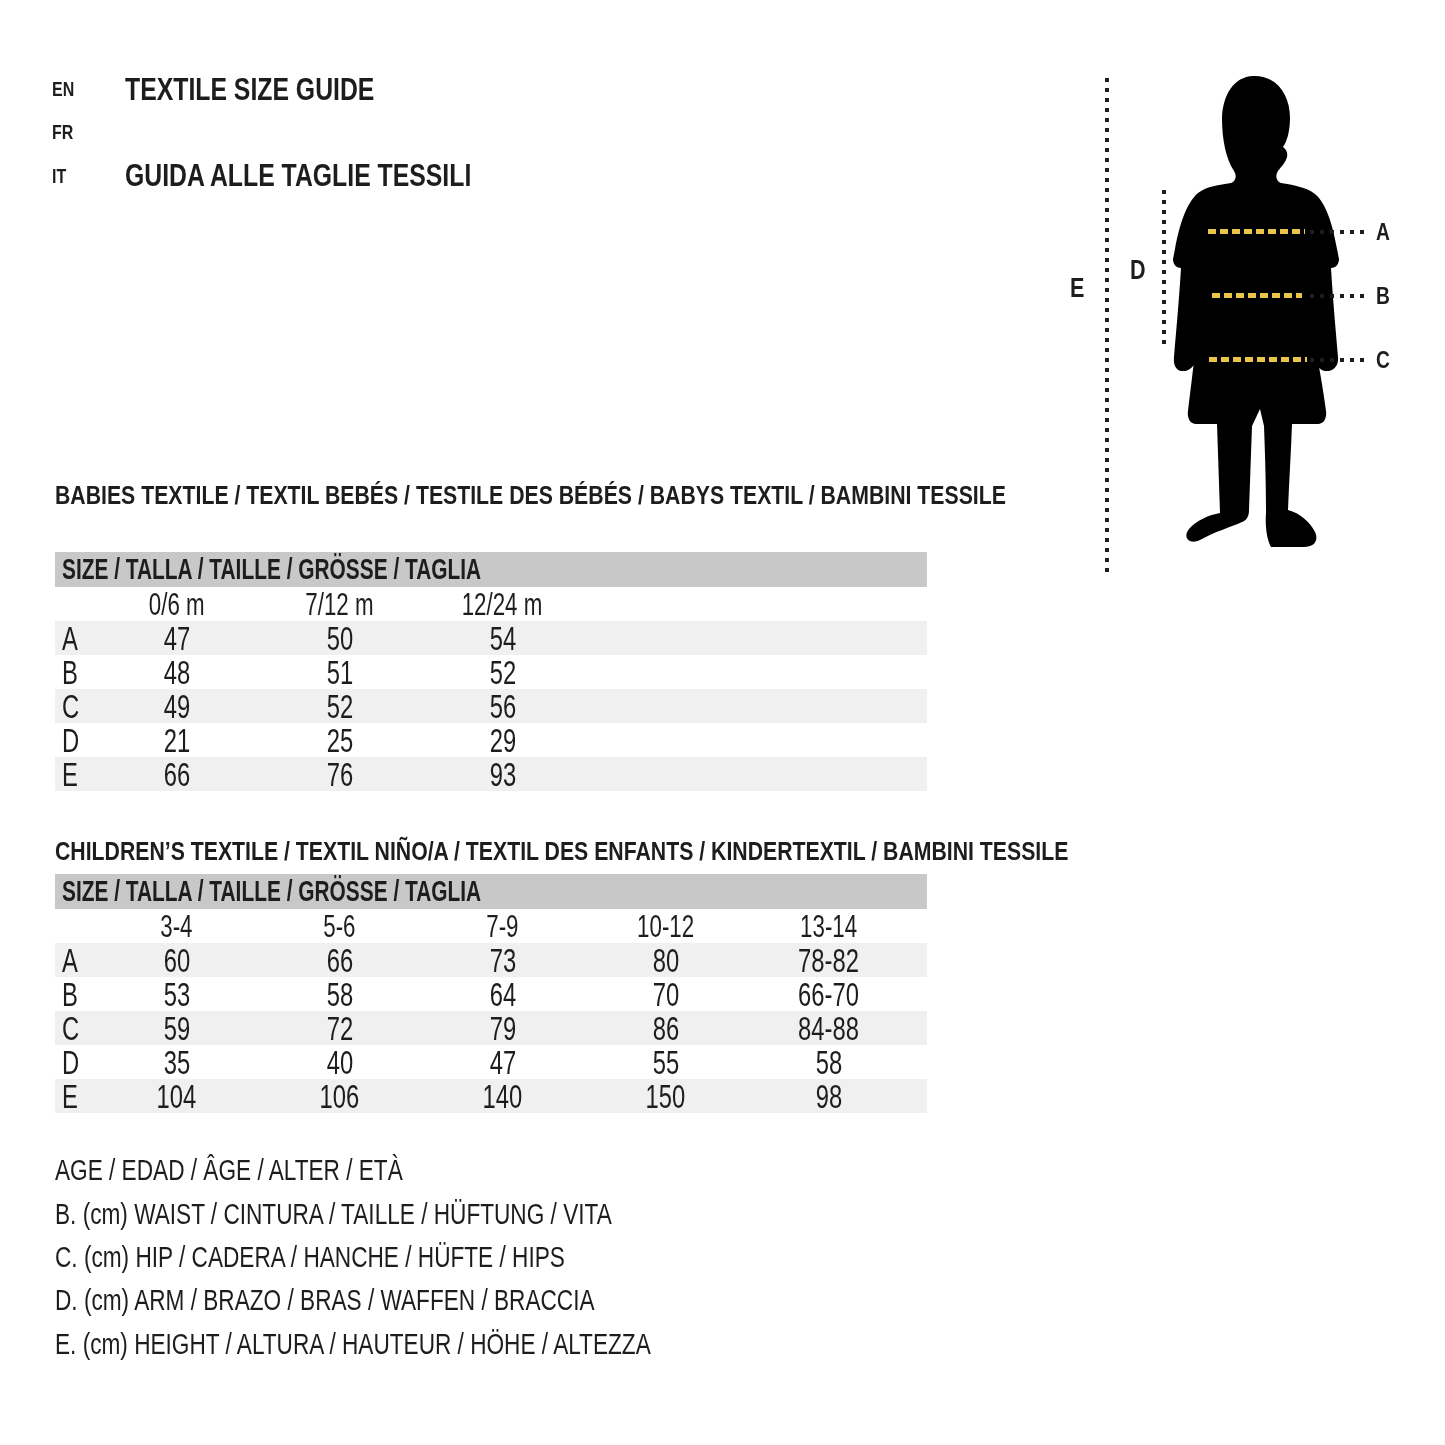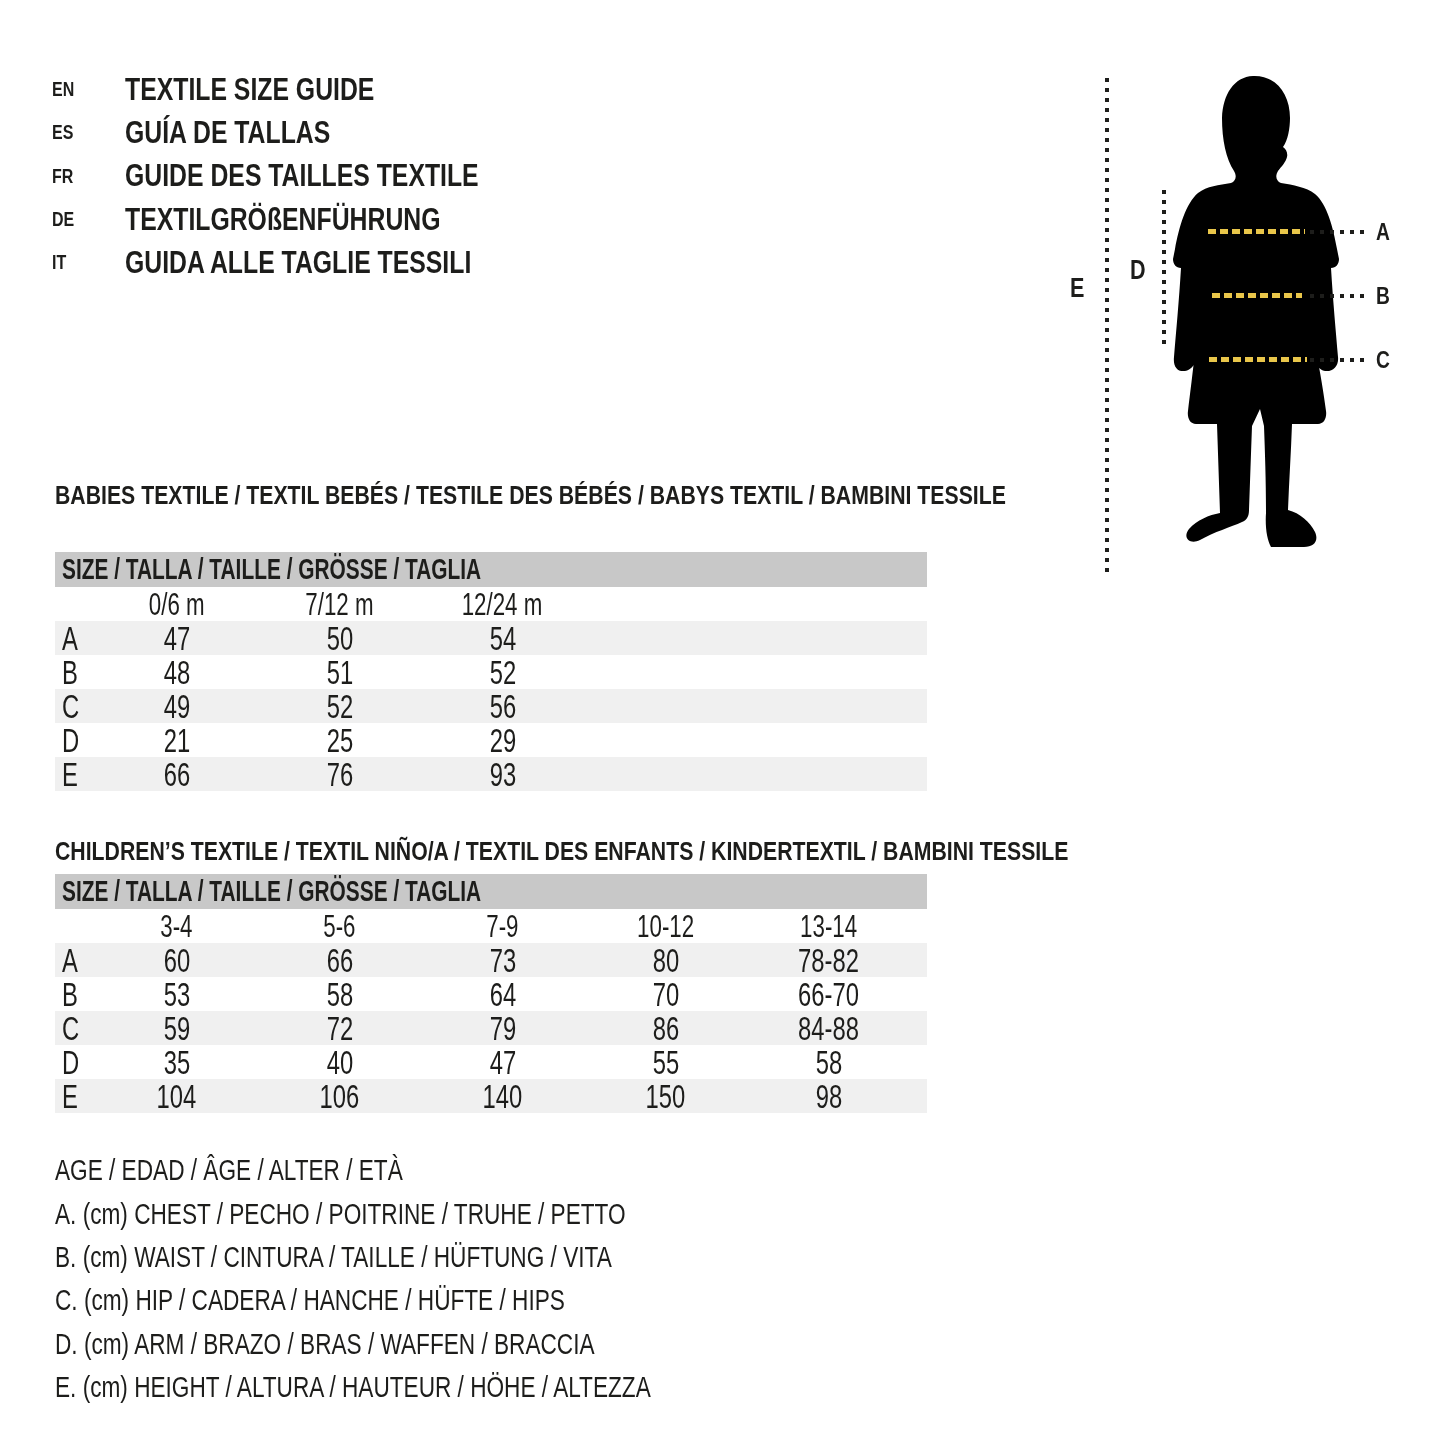--- a/index.html
+++ b/index.html
@@ -68,30 +68,21 @@
 <body>
 
 <div id="page">
 
   <div class="lang-block">
     <div class="lang-row">
       <span class="lang-code"><span class="cx cx-l s80">EN</span></span>
       <span class="lang-title"><span class="cx cx-l s80">TEXTILE SIZE GUIDE</span></span>
     </div>
     <div class="lang-row">
-      <span class="lang-code"><span class="cx cx-l s80">ES</span></span>
-      <span class="lang-title"><span class="cx cx-l s80">GUÍA DE TALLAS</span></span>
-    </div>
-    <div class="lang-row">
       <span class="lang-code"><span class="cx cx-l s80">FR</span></span>
-      <span class="lang-title"><span class="cx cx-l s80">GUIDE DES TAILLES TEXTILE</span></span>
-    </div>
-    <div class="lang-row">
-      <span class="lang-code"><span class="cx cx-l s80">DE</span></span>
-      <span class="lang-title"><span class="cx cx-l s80">TEXTILGRÖßENFÜHRUNG</span></span>
     </div>
     <div class="lang-row">
       <span class="lang-code"><span class="cx cx-l s80">IT</span></span>
       <span class="lang-title"><span class="cx cx-l s80">GUIDA ALLE TAGLIE TESSILI</span></span>
     </div>
   </div>
 
   <svg class="fig-svg" viewBox="0 0 260 500" aria-hidden="true">
     <path fill="#000000" d="
       M123,6
@@ -373,23 +364,20 @@
           <span class="cx cx-c s70 val">98</span>
         </div>
     </div>
   </div>
 
   <div class="legend">
     <div class="legend-line">
         <span class="cx cx-l s78">AGE / EDAD / ÂGE / ALTER / ETÀ</span>
       </div>
     <div class="legend-line">
-        <span class="cx cx-l s78">A. (cm) CHEST / PECHO / POITRINE / TRUHE / PETTO</span>
-      </div>
-    <div class="legend-line">
         <span class="cx cx-l s78">B. (cm) WAIST / CINTURA / TAILLE / HÜFTUNG / VITA</span>
       </div>
     <div class="legend-line">
         <span class="cx cx-l s78">C. (cm) HIP / CADERA / HANCHE / HÜFTE / HIPS</span>
       </div>
     <div class="legend-line">
         <span class="cx cx-l s78">D. (cm) ARM / BRAZO / BRAS / WAFFEN / BRACCIA</span>
       </div>
     <div class="legend-line">
         <span class="cx cx-l s78">E. (cm) HEIGHT / ALTURA / HAUTEUR / HÖHE / ALTEZZA</span>

